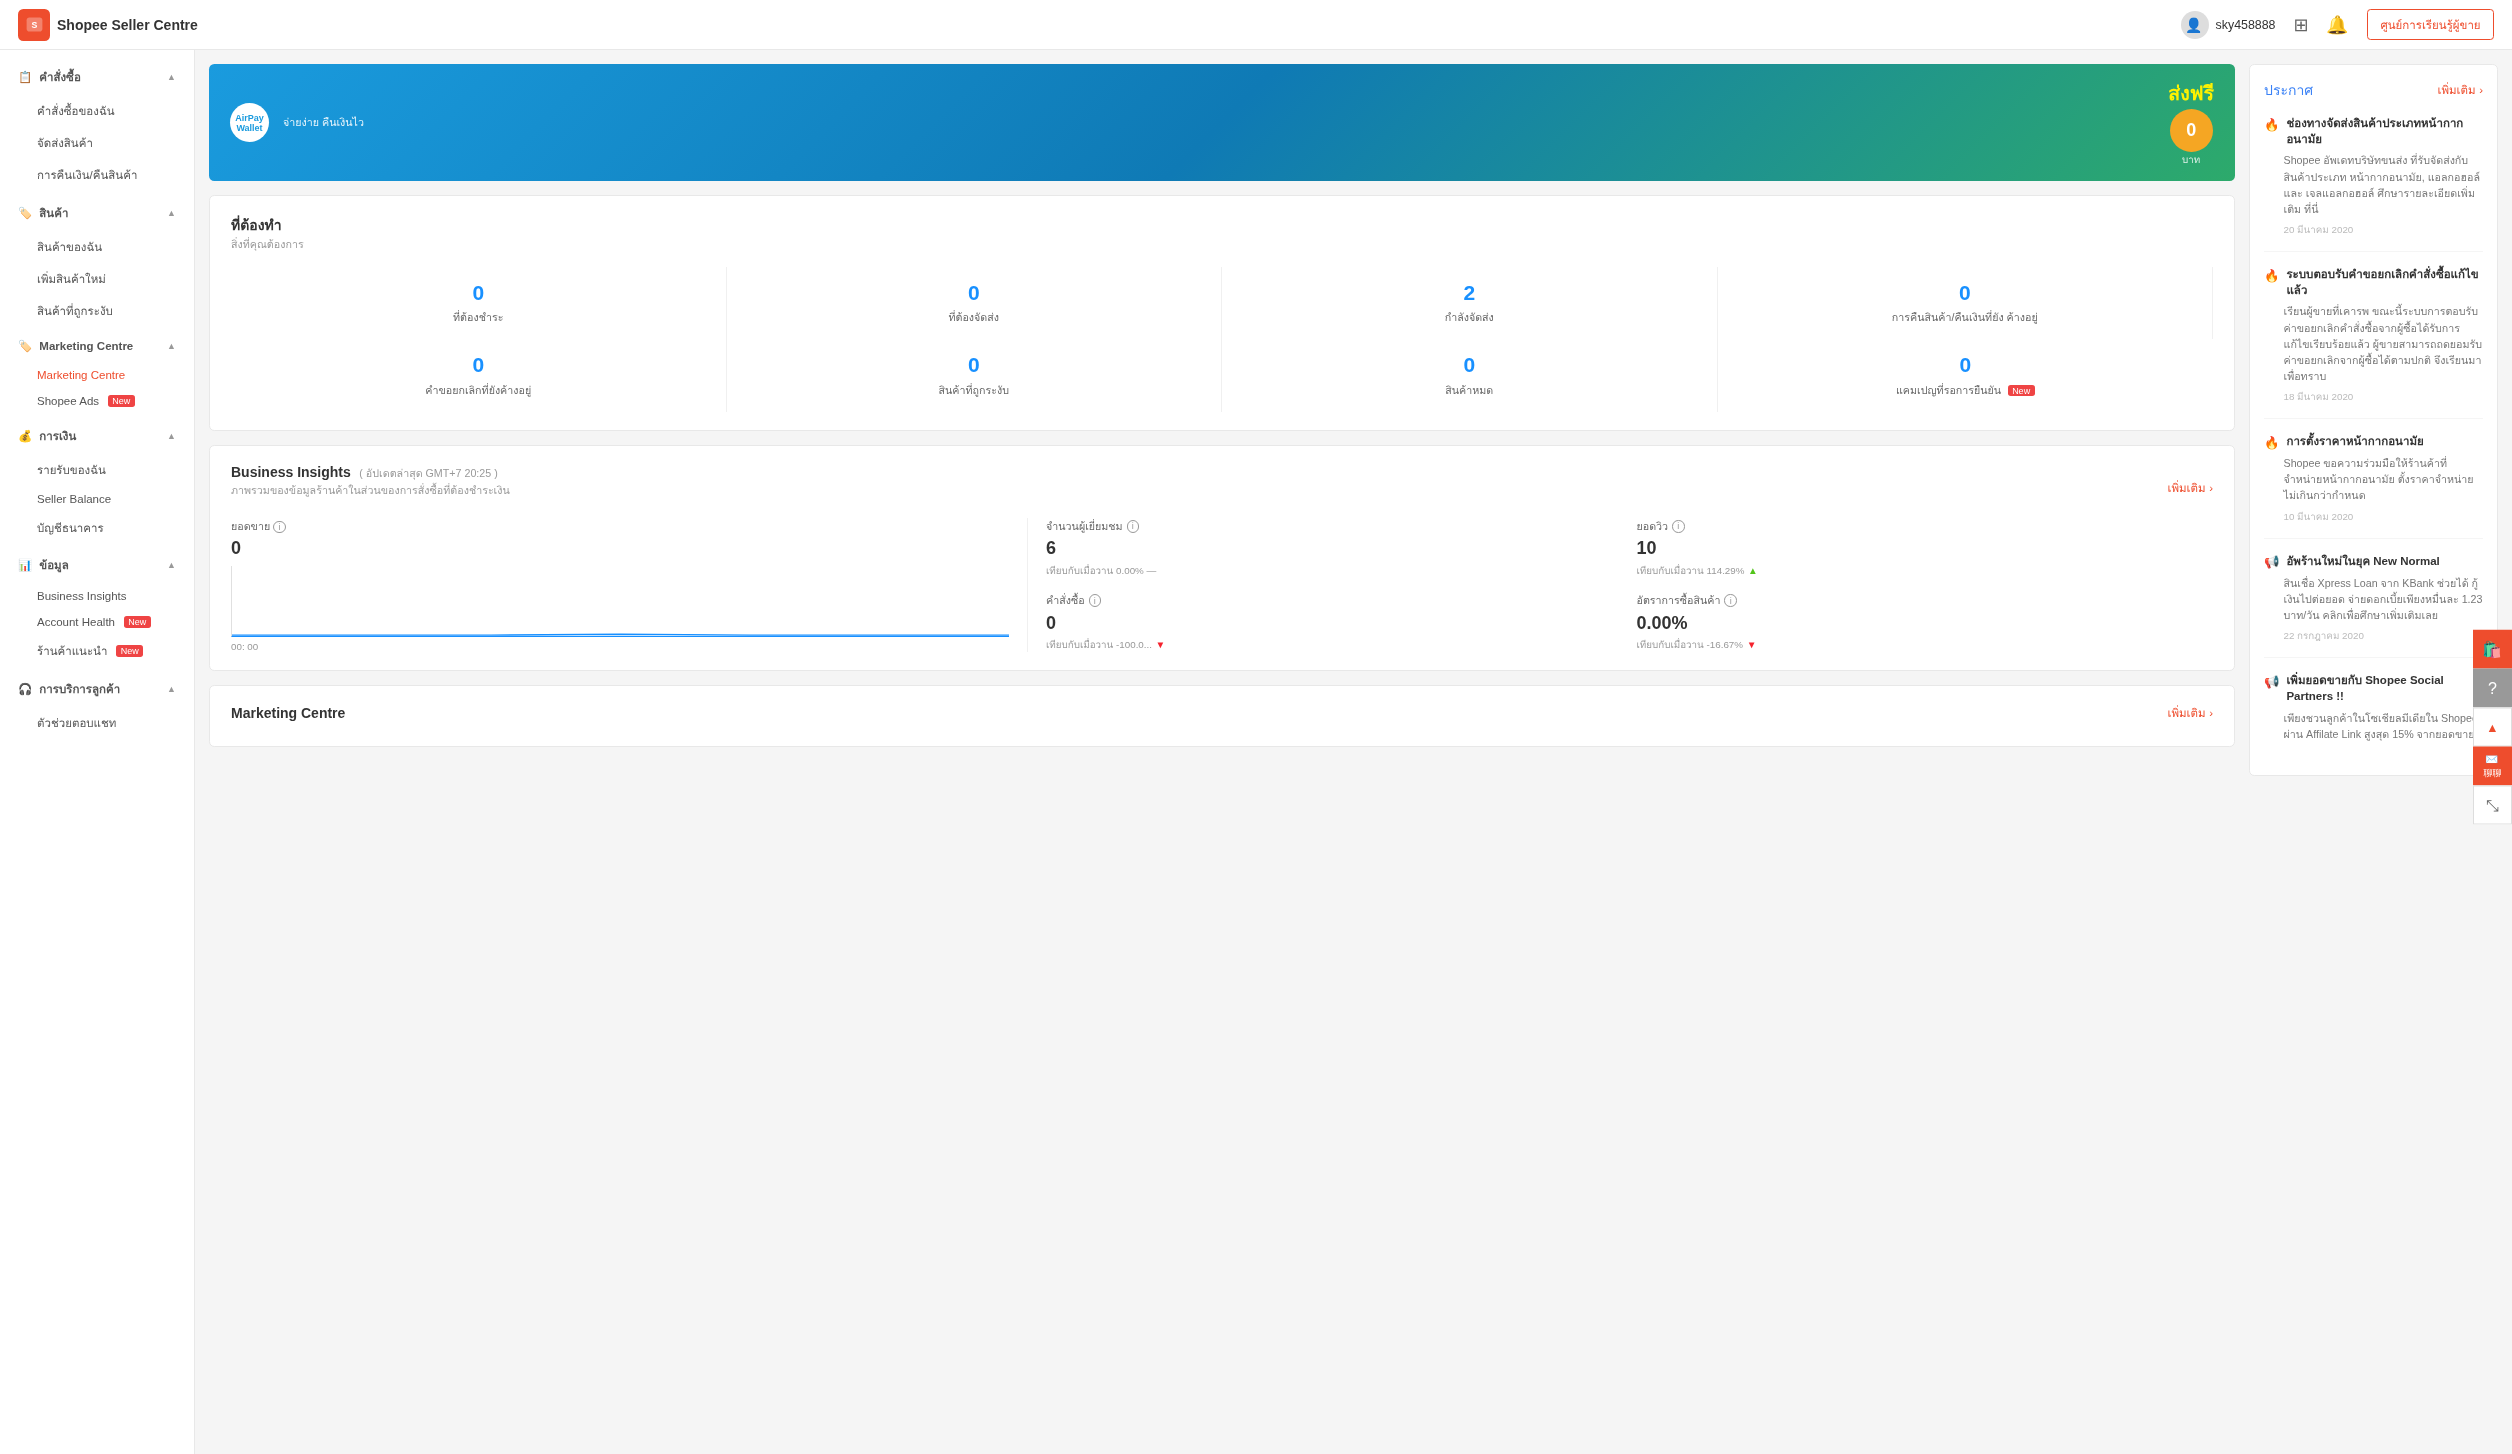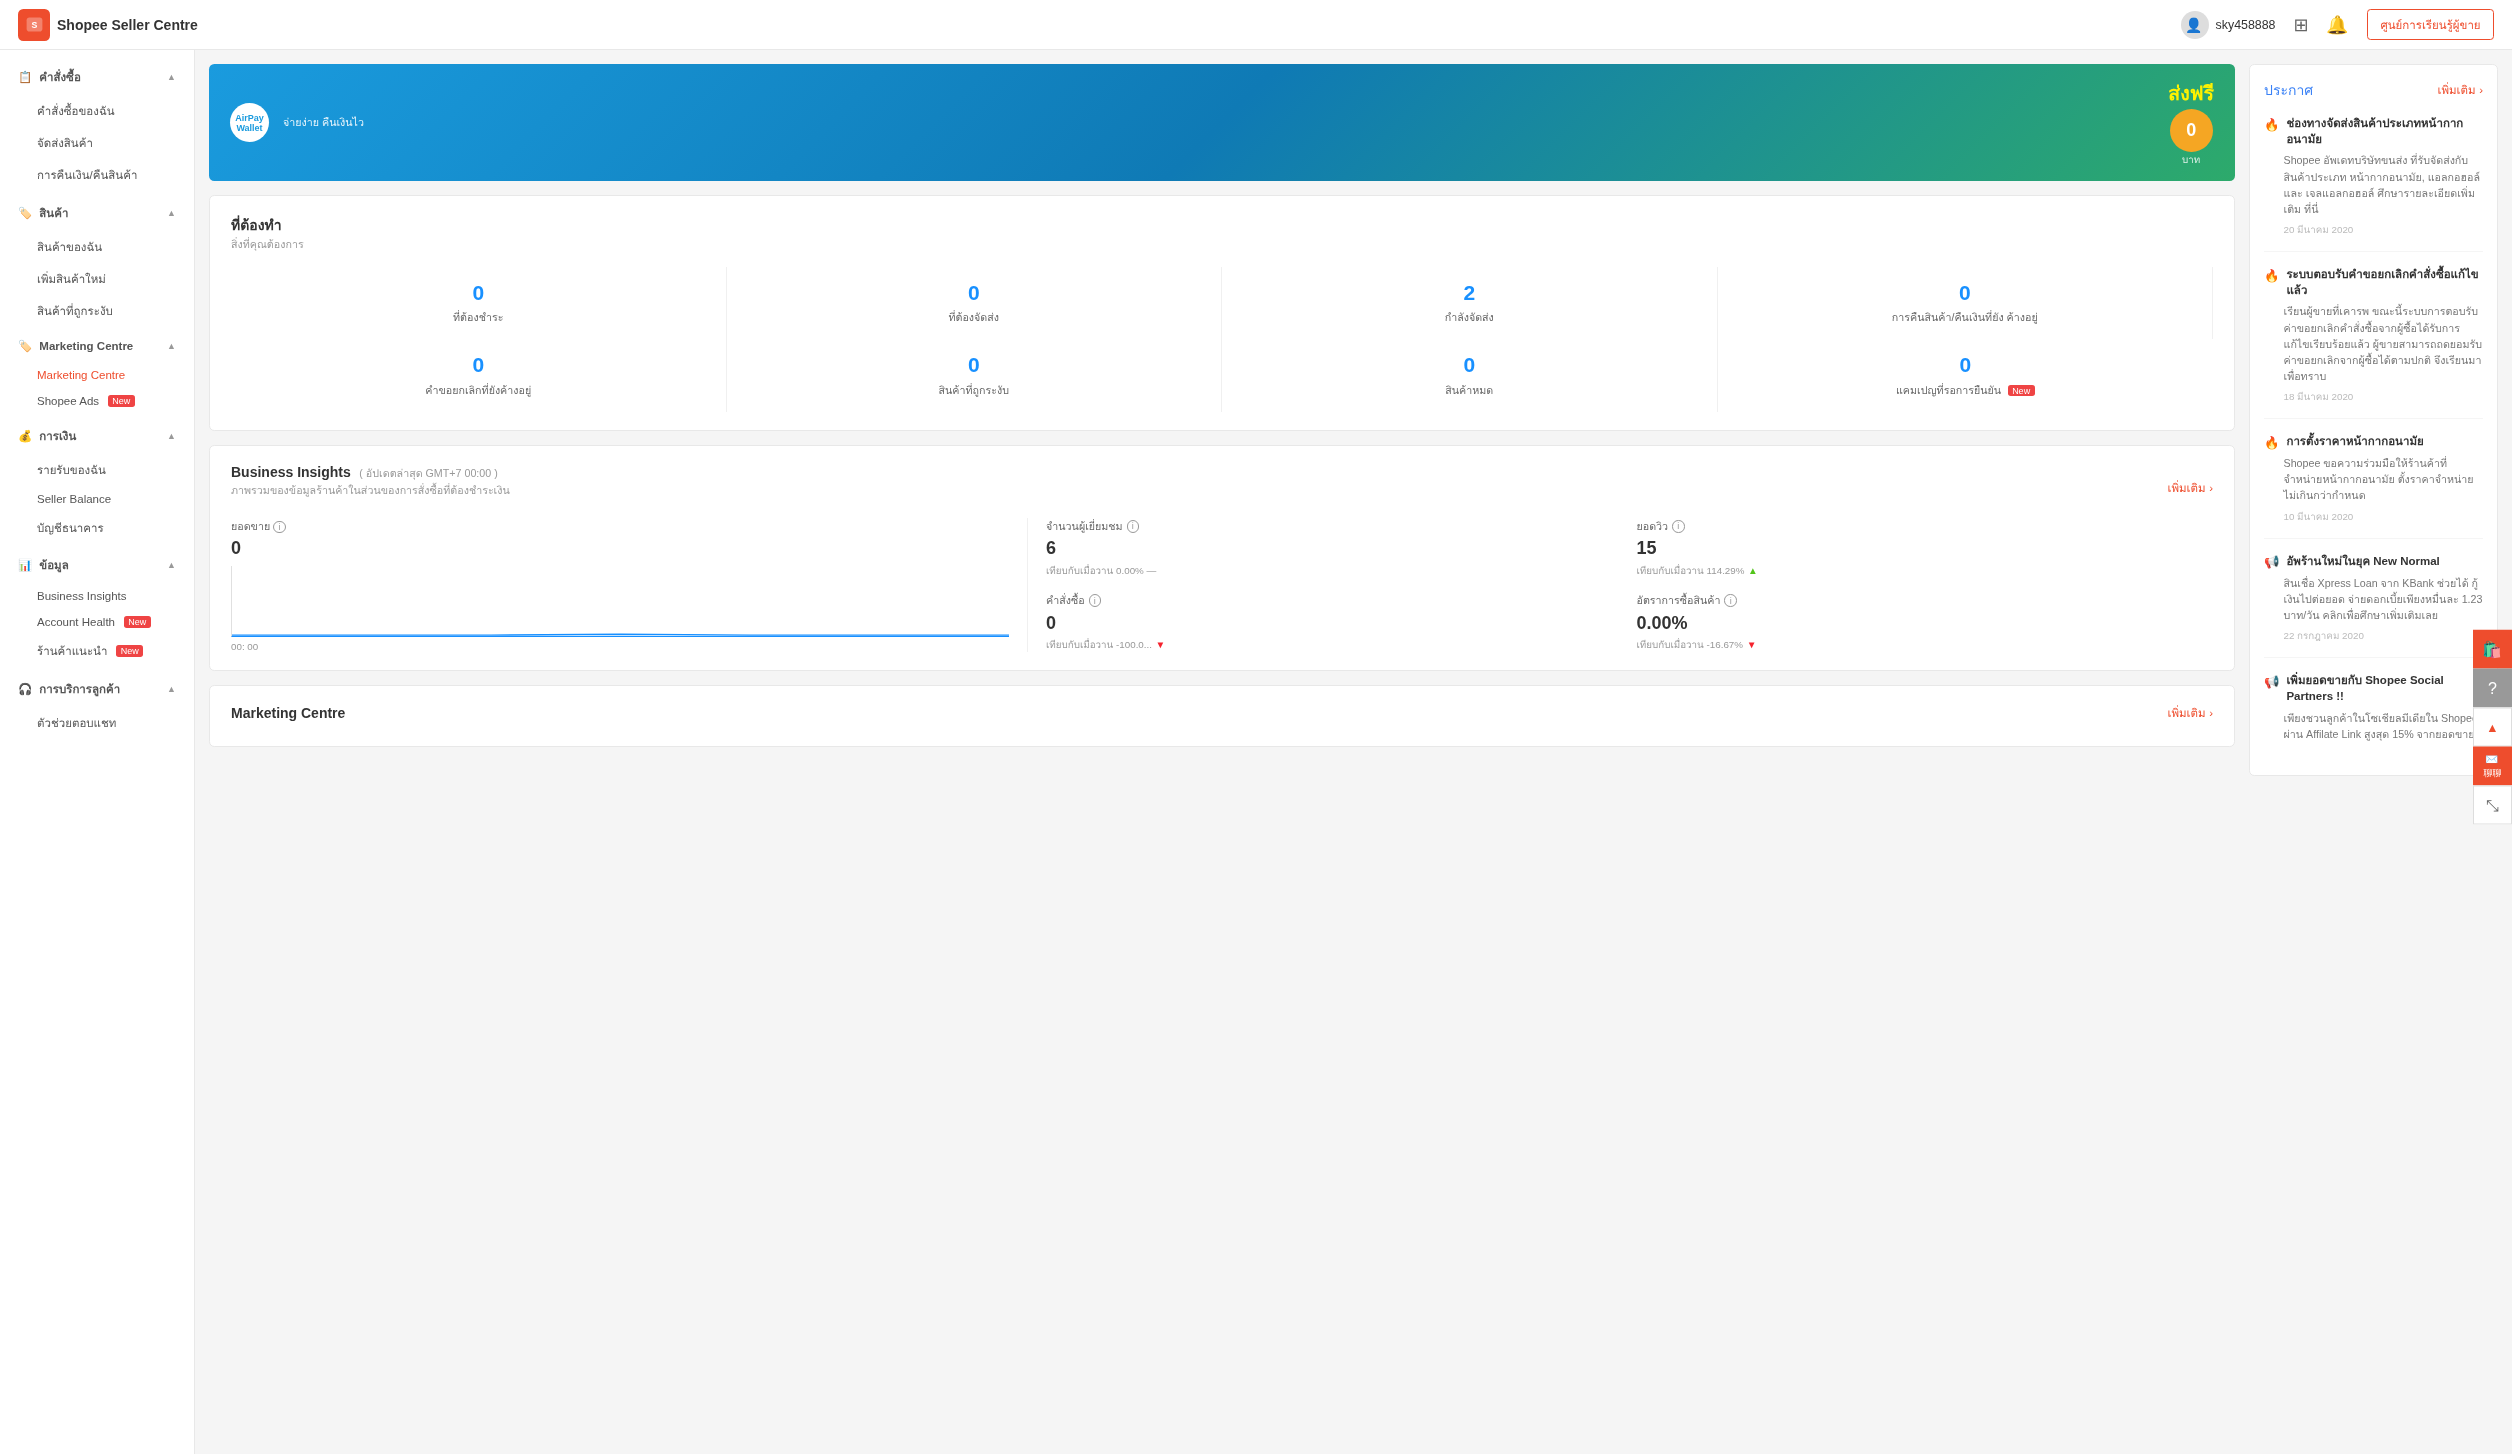--- a/index.html
+++ b/index.html
@@ -649,21 +649,21 @@
               <span class="badge-new">New</span>
             </div>
           </div>
         </div>
       </div>
 
       <div class="card">
         <div class="card-header">
           <div>
             <span class="card-title">Business Insights</span>
-            <span class="insights-meta" style="font-size:10.7px;color:#999;margin-left:5.3px;">( อัปเดตล่าสุด GMT+7 00:00 )</span>
+            <span class="insights-meta" style="font-size:10.7px;color:#999;margin-left:5.3px;">( อัปเดตล่าสุด GMT+7 20:25 )</span>
             <div class="insights-desc">ภาพรวมของข้อมูลร้านค้าในส่วนของการสั่งซื้อที่ต้องชำระเงิน</div>
           </div>
           <a class="more-link">
             <span>เพิ่มเติม</span>
             <span>›</span>
           </a>
         </div>
         <div class="insights-content">
           <div class="chart-area">
             <div class="chart-label">
@@ -687,21 +687,21 @@
               <div class="metric-value">6</div>
               <div class="metric-compare neutral">
                 <span>เทียบกับเมื่อวาน 0.00% —</span>
               </div>
             </div>
             <div class="metric-item">
               <div class="metric-label">
                 <span>ยอดวิว</span>
                 <span class="info-icon">i</span>
               </div>
-              <div class="metric-value">15</div>
+              <div class="metric-value">10</div>
               <div class="metric-compare">
                 <span>เทียบกับเมื่อวาน 114.29%</span>
                 <span class="up">▲</span>
               </div>
             </div>
             <div class="metric-item">
               <div class="metric-label">
                 <span>คำสั่งซื้อ</span>
                 <span class="info-icon">i</span>
               </div>

